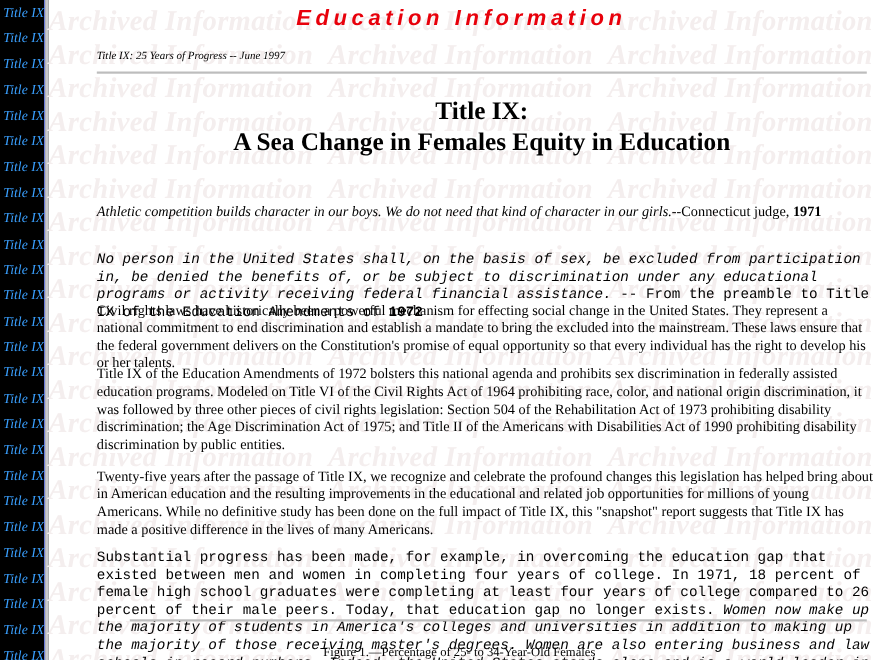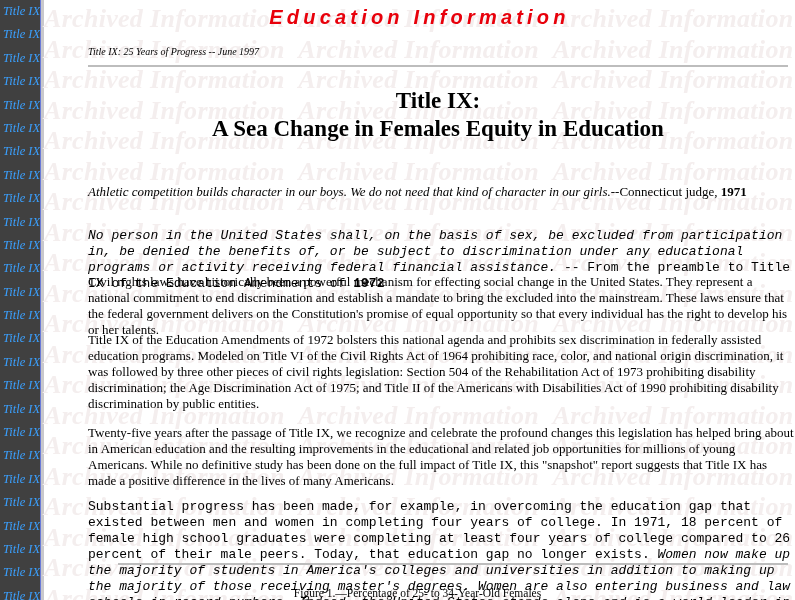--- a/index.html
+++ b/index.html
@@ -4,21 +4,21 @@
 <style>
   html, body { margin:0; padding:0; }
   body {
     width:795px; height:600px; overflow:hidden; position:relative;
     background:#ffffff;
     font-family:"Liberation Serif", serif;
     color:#000;
   }
   .sidebar {
     position:absolute; left:0; top:0; width:41px; height:600px;
-    background:#404040;
+    background:#000000;
     border-right:3px solid #c8c8cc;
     box-shadow: inset -1px 0 0 #6a7ad8;
     overflow:hidden;
   }
   .sidebar-item {
     height:23.4px; line-height:23.4px;
     font-family:"Liberation Serif", serif; font-style:italic;
     font-size:12.5px; color:#3aa0ff;
     padding-left:3px; white-space:nowrap;
   }

